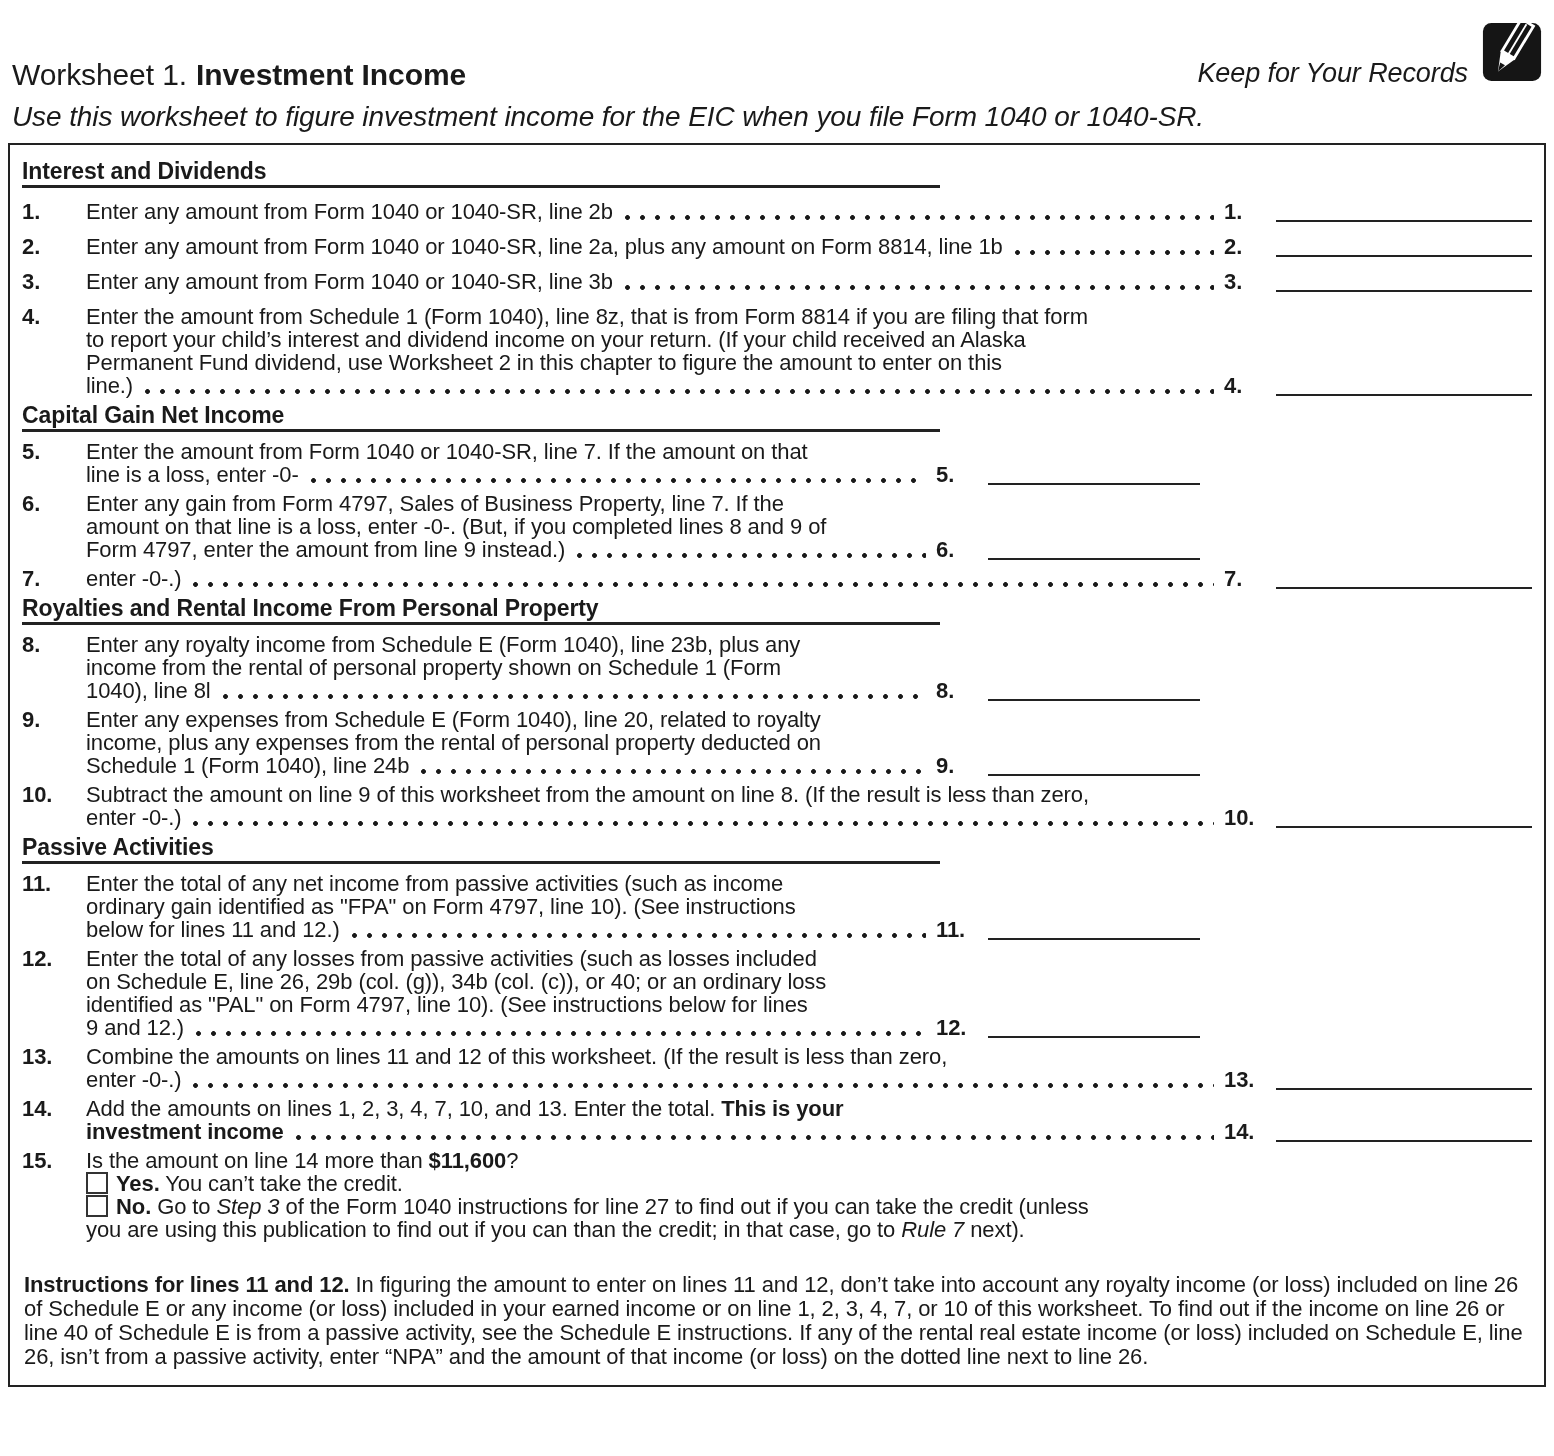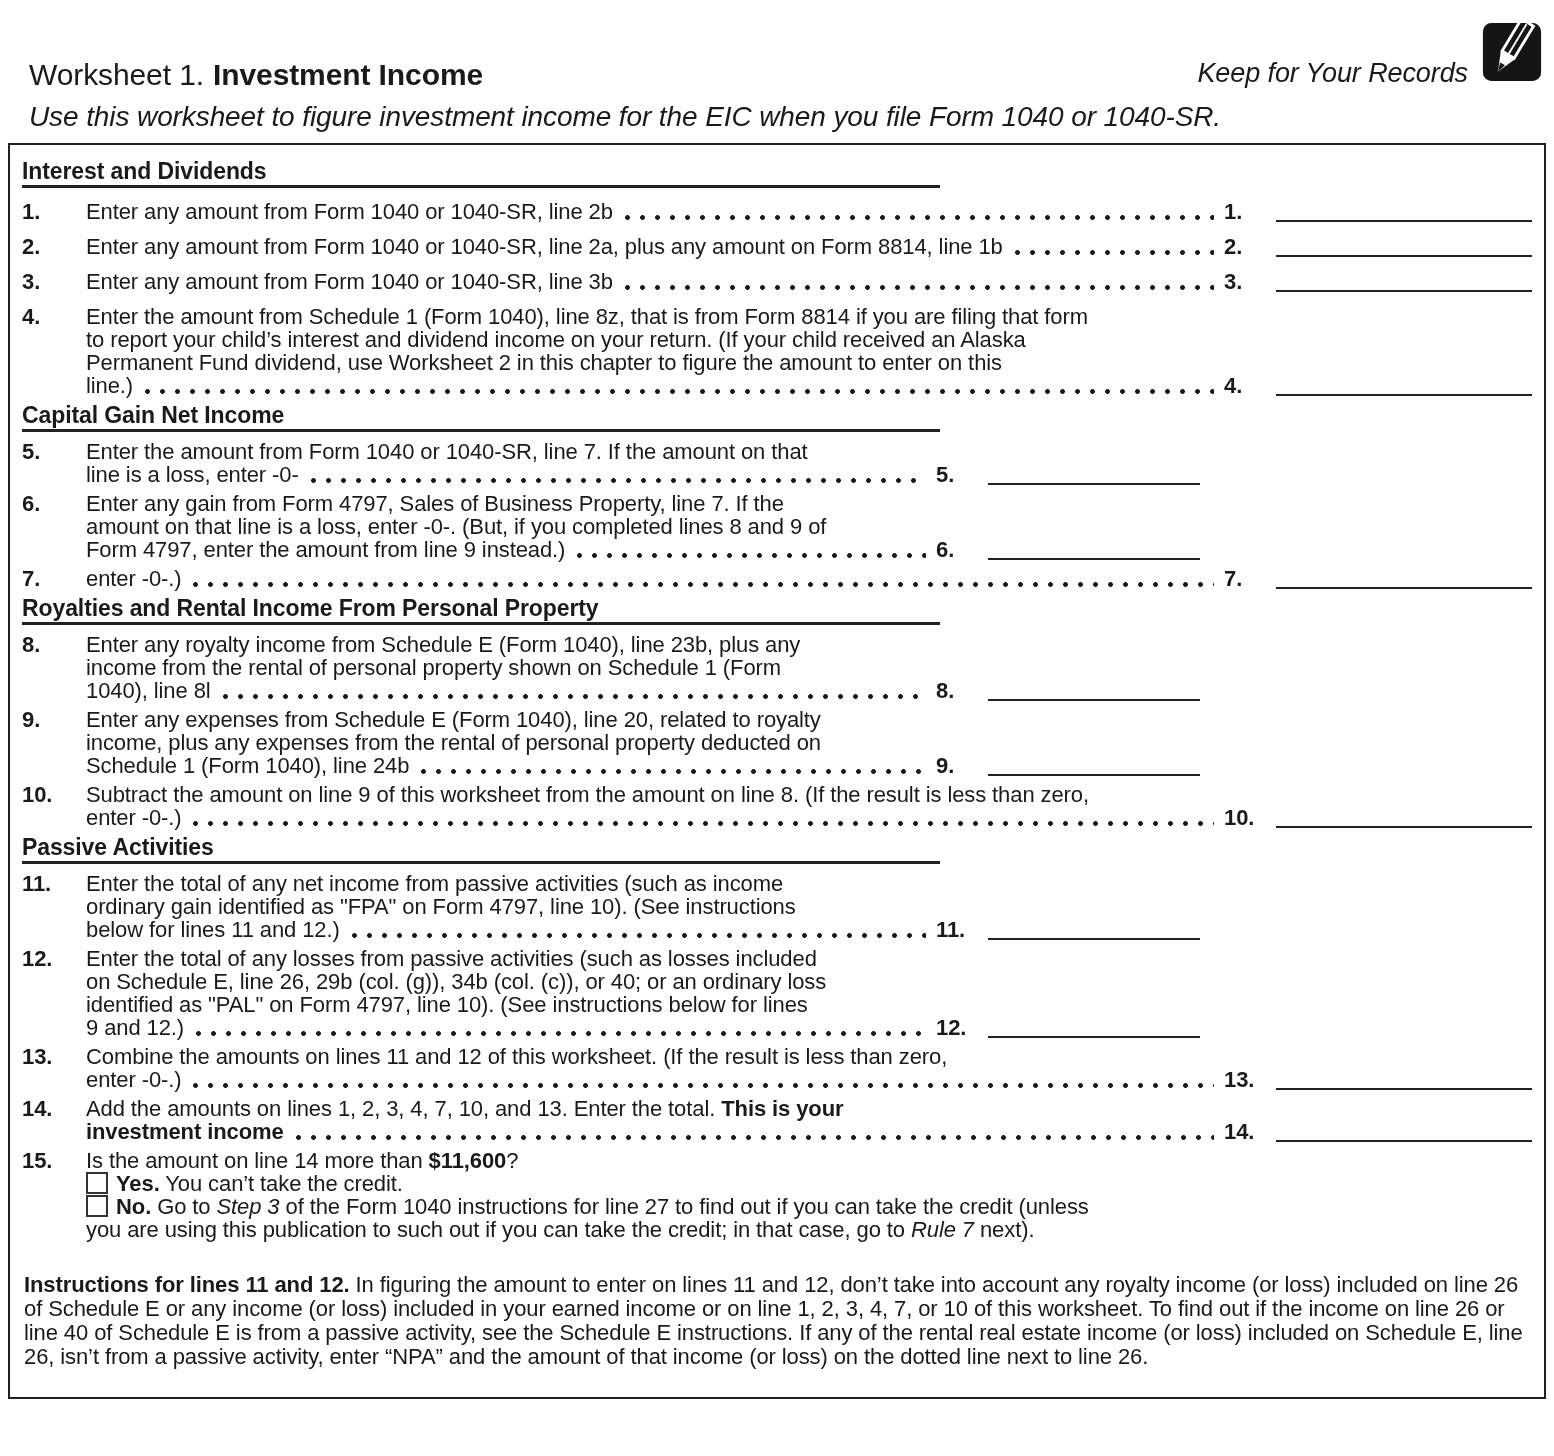--- a/index.html
+++ b/index.html
@@ -8,33 +8,33 @@
     font-family: "Liberation Sans", "DejaVu Sans", sans-serif;
     color: #1a1a1a;
     font-size: 22px;
     line-height: 23px;
     letter-spacing: -0.1px;
   }
   b { font-weight: bold; }
   i { font-style: italic; }
 
   
-  .page-header { padding: 22px 12px 0 29px; }
+  .page-header { padding: 22px 12px 0 12px; }
   .title-row { display: flex; align-items: flex-end; }
   .title-prefix { font-size: 30px; }
   .title-main { font-size: 30px; font-weight: bold; margin-left: 9px; }
   .keep { margin-left: auto; font-style: italic; font-size: 27px; padding-bottom: 1px; }
   .pencil { margin-left: 14px; flex: none; }
   .subtitle { font-style: italic; font-size: 28px; margin-top: 19px; }
 
   
   .box {
     border: 2.5px solid #222;
     margin: 15px 8px 6px 8px;
-    padding: 8px 12px 24px 12px;
+    padding: 8px 12px 12px 12px;
   }
   .sec { font-weight: bold; font-size: 23px; margin-top: 7px; white-space: nowrap; }
   .sec-rule { border-bottom: 3px solid #222; width: 918px; margin: 2px 0 8px 0; height: 0; }
 
   .row { display: flex; margin-top: 6px; }
   .row.sp { margin-top: 12px; }
   .rnum { width: 64px; flex: none; font-weight: bold; }
   .rbody { flex: 1; min-width: 0; }
   .pre { white-space: nowrap; }
   .lastline { display: flex; align-items: flex-end; white-space: nowrap; }
@@ -289,21 +289,21 @@
       </div>
     </div>
   </div>
 
   <div class="row">
     <div class="rnum">15.</div>
     <div class="rbody">
       <div class="pre"><span>Is the amount on line 14 more than </span><b>$11,600</b><span>?</span></div>
       <div class="choice"><span class="checkbox"></span><b>Yes.</b><span> You can’t take the credit.</span></div>
       <div class="choice"><span class="checkbox"></span><b>No.</b><span> Go to </span><i>Step 3</i><span> of the Form 1040 instructions for line 27 to find out if you can take the credit (unless</span></div>
-      <div class="pre"><span>you are using this publication to such out if you can take the credit; in that case, go to </span><i>Rule 7</i><span> next).</span></div>
+      <div class="pre"><span>you are using this publication to find out if you can than the credit; in that case, go to </span><i>Rule 7</i><span> next).</span></div>
     </div>
   </div>
 
   <div class="instructions">
     <b>Instructions for lines 11 and 12.</b> <span>In figuring the amount to enter on lines 11 and 12, don’t take into account any royalty income (or loss) included on line 26 of Schedule E or any income (or loss) included in your earned income or on line 1, 2, 3, 4, 7, or 10 of this worksheet. To find out if the income on line 26 or line 40 of Schedule E is from a passive activity, see the Schedule E instructions. If any of the rental real estate income (or loss) included on Schedule E, line 26, isn’t from a passive activity, enter “NPA” and the amount of that income (or loss) on the dotted line next to line 26.</span>
   </div>
 
 </div>
 
 </body></html>

